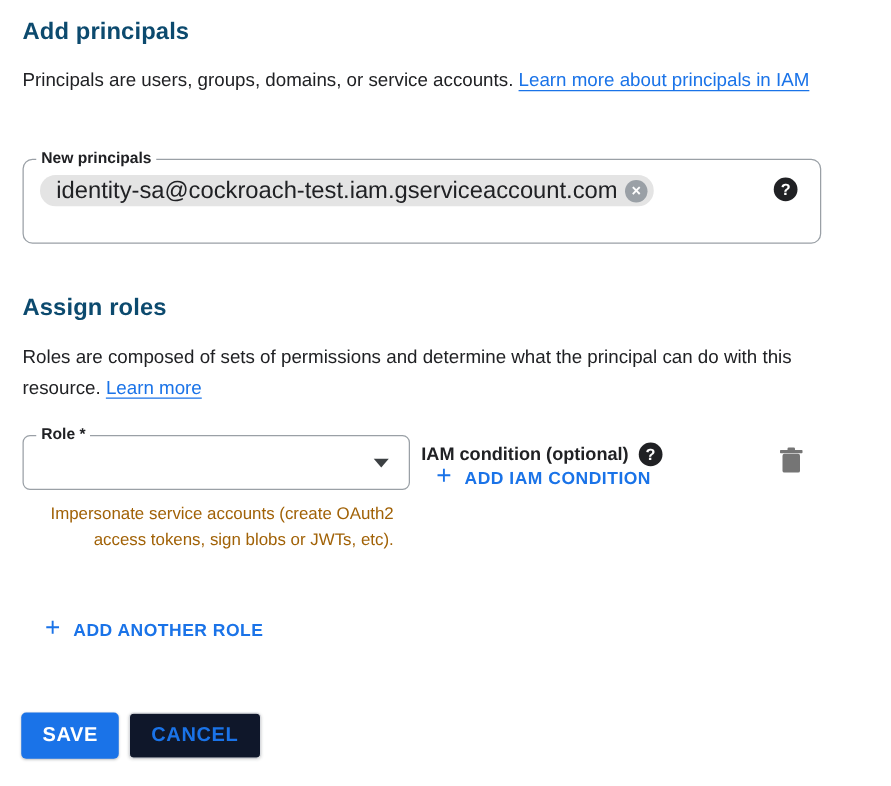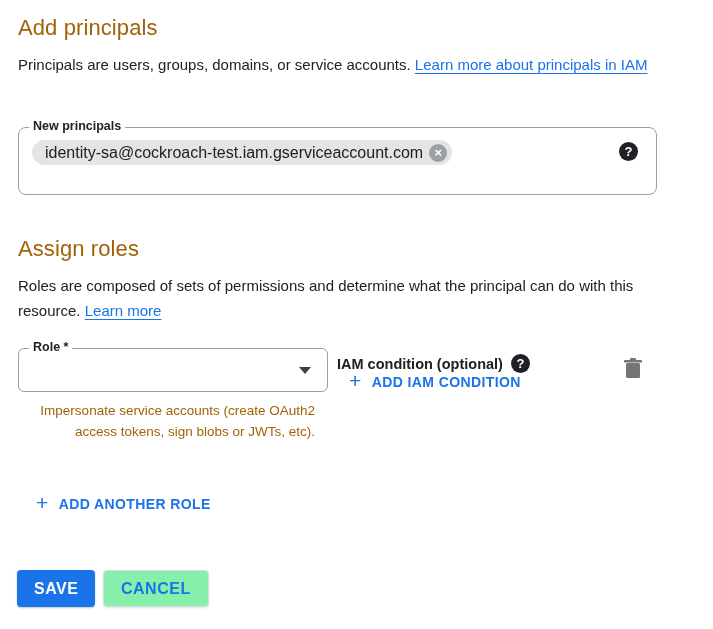--- a/index.html
+++ b/index.html
@@ -9,23 +9,23 @@
     color: #202124;
     width: 713px;
     height: 629px;
     position: relative;
     overflow: hidden;
   }
   .abs { position: absolute; }
 
   
   .h1 {
-    font-size: 22px;
-    font-weight: 400;
-    color: #a16207;
+    font-size: 19px;
+    font-weight: 700;
+    color: #0c4a6e;
     letter-spacing: 0.1px;
   }
 
   
   .para {
     font-size: 15px;
     line-height: 25px;
     color: #202124;
   }
   a.link {
@@ -59,21 +59,21 @@
     left: 13px;
     top: 12px;
     display: inline-flex;
     align-items: center;
     background: #e4e4e4;
     border-radius: 13px;
     height: 25px;
     padding: 0 5px 0 13px;
   }
   .chip-text {
-    font-size: 16px;
+    font-size: 19px;
     color: #202124;
     margin-right: 6px;
     white-space: nowrap;
   }
   .chip-close {
     width: 18px;
     height: 18px;
     border-radius: 50%;
     background: #9aa0a6;
     color: #ffffff;
@@ -182,21 +182,21 @@
     justify-content: center;
   }
   .btn-primary {
     background: #1a73e8;
     color: #ffffff;
     border: none;
     padding: 0 17px;
     box-shadow: 0 1px 2px rgba(60,64,67,0.3);
   }
   .btn-secondary {
-    background: #86efac;
+    background: #0f172a;
     color: #1a73e8;
     border: 1px solid #dadce0;
     padding: 0 17px;
     box-shadow: 0 1px 2px rgba(60,64,67,0.15);
   }
 </style>
 </head>
 <body>
 
 <div class="abs h1" style="left:18px; top:15px;">Add principals</div>

